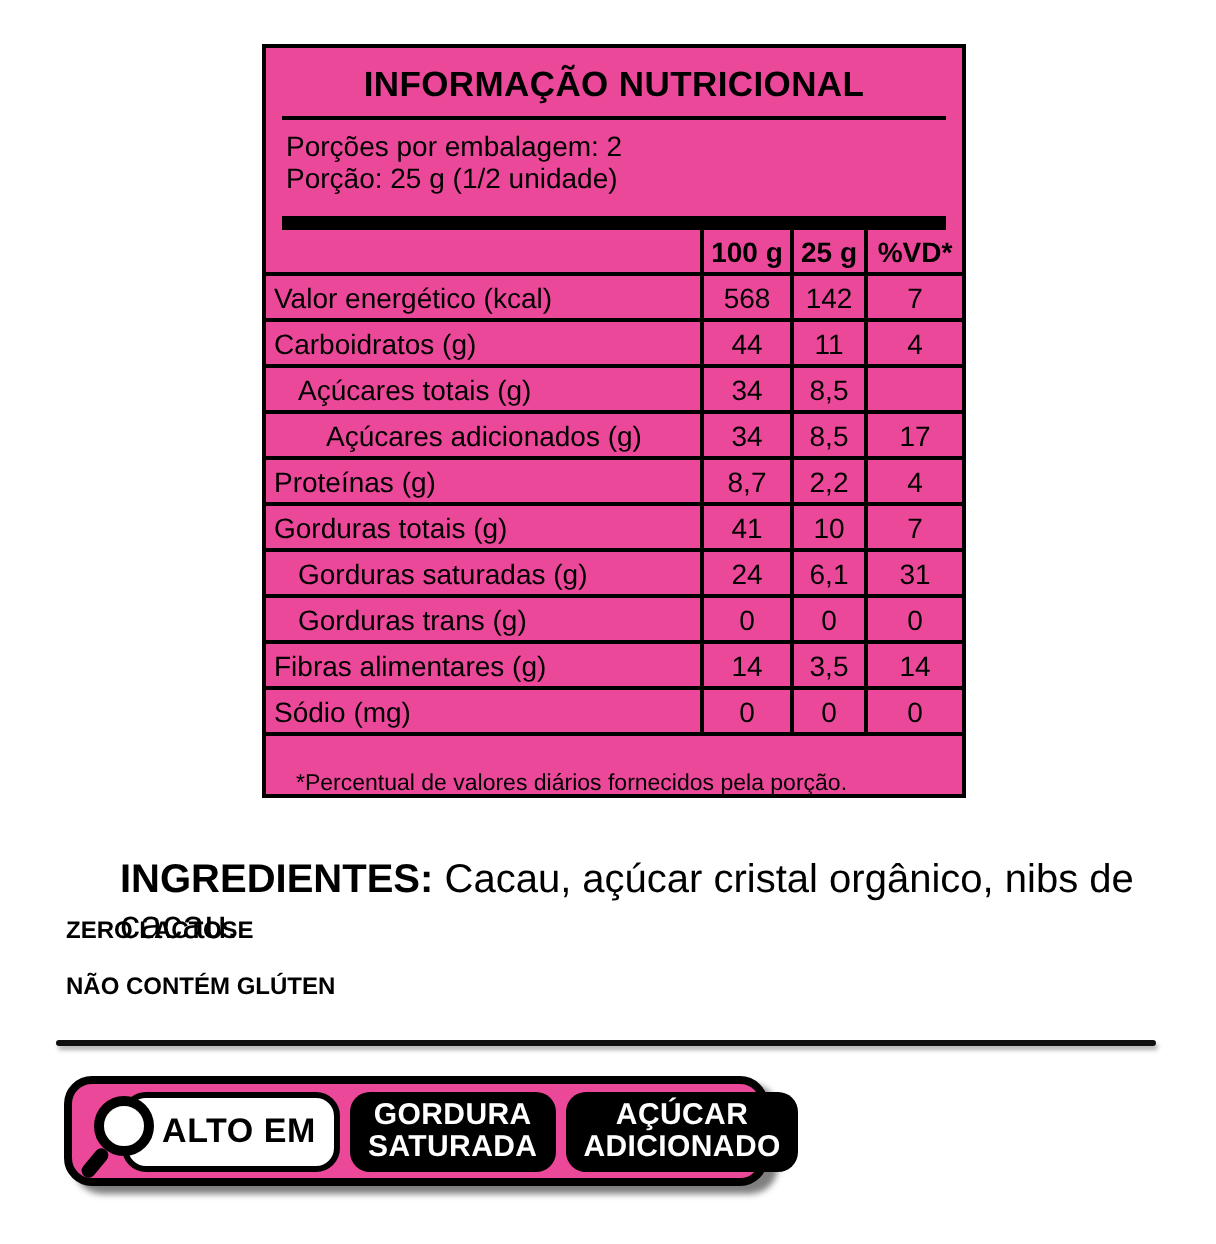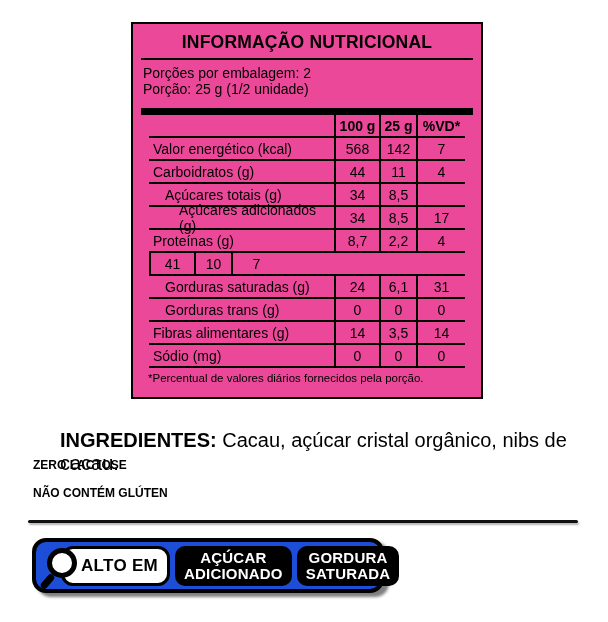--- a/index.html
+++ b/index.html
@@ -13,51 +13,51 @@
     position:absolute;left:131px;top:22px;width:352px;height:377px;
     box-sizing:border-box;border:2.5px solid #000;background:#ec4899;overflow:hidden;
   }
   .ntitle{
     text-align:center;font-weight:bold;font-size:17.5px;letter-spacing:.2px;
     padding-top:8px;
   }
   .thin-rule{height:2px;background:#000;margin:5px 8px 0 8px;}
   .servings{margin:6px 8px 0 10px;font-size:14px;line-height:15.5px;}
   .thick-bar{height:7px;background:#000;margin:11px 8px 0 8px;}
-  .ngrid{margin:0 16px;}
+  .ngrid{margin:0 0;}
   .nrow{
     display:flex;height:23px;box-sizing:border-box;
     border-bottom:2px solid #000;align-items:stretch;
   }
   .nrow.header{font-weight:bold;}
   .ncell{
     box-sizing:border-box;font-size:14px;display:flex;align-items:center;
   }
   .ncell.label{flex:1;padding-left:4px;}
   .ncell.label.indent1{padding-left:16px;}
   .ncell.label.indent2{padding-left:30px;}
   .ncell.c100{width:45px;border-left:2px solid #000;justify-content:center;}
   .ncell.c25{width:37px;border-left:2px solid #000;justify-content:center;}
   .ncell.cvd{width:49px;border-left:2px solid #000;justify-content:center;}
-  .footnote{font-size:11.5px;margin:4px 8px 0 15px;}
+  .footnote{font-size:11.5px;margin:18px 8px 0 15px;}
   
   .ingredients{position:absolute;left:33px;top:429px;font-size:20px;padding-left:27px;}
   .ingredients .lbl{font-weight:bold;}
   .claim{position:absolute;left:33px;font-weight:bold;font-size:12px;}
   .claim.c1{top:458px;}
   .claim.c2{top:486px;}
   
   .divider{
     position:absolute;left:28px;top:520px;width:550px;height:3px;background:#101010;
     border-radius:1.5px;box-shadow:1px 2px 2px rgba(0,0,0,0.3);
   }
   
   .seal{
     position:absolute;left:32px;top:538px;width:352px;height:55px;box-sizing:border-box;
-    border:4px solid #000;border-radius:14px;background:#1d4ed8;
+    border:4px solid #000;border-radius:14px;background:#ec4899;
     box-shadow:5px 4px 3px rgba(0,0,0,0.5);
     display:flex;align-items:center;padding-left:25px;
   }
   .alto-pill{
     position:relative;height:40px;box-sizing:border-box;
     border:3px solid #000;border-radius:12px;background:#fff;
     display:flex;align-items:center;
     font-weight:bold;font-size:17px;letter-spacing:.3px;
     padding:0 9px 0 17px;white-space:nowrap;
   }
@@ -119,20 +119,21 @@
           <div class="ncell c25">8,5</div>
           <div class="ncell cvd">17</div>
         </div>
         <div class="nrow">
           <div class="ncell label indent0">Proteínas (g)</div>
           <div class="ncell c100">8,7</div>
           <div class="ncell c25">2,2</div>
           <div class="ncell cvd">4</div>
         </div>
         <div class="nrow">
+          <div class="ncell label indent0">Gorduras totais (g)</div>
           <div class="ncell c100">41</div>
           <div class="ncell c25">10</div>
           <div class="ncell cvd">7</div>
         </div>
         <div class="nrow">
           <div class="ncell label indent1">Gorduras saturadas (g)</div>
           <div class="ncell c100">24</div>
           <div class="ncell c25">6,1</div>
           <div class="ncell cvd">31</div>
         </div>
@@ -168,20 +169,20 @@
 
 <div class="divider"></div>
 
 <div class="seal">
   <div class="alto-pill">
     <span class="lens-circle"></span>
     <span class="lens-handle"></span>
     <span>ALTO EM</span>
   </div>
   <div class="black-pill">
+    <span>GORDURA</span>
+    <span>SATURADA</span>
+  </div>
+  <div class="black-pill">
     <span>AÇÚCAR</span>
     <span>ADICIONADO</span>
-  </div>
-  <div class="black-pill">
-    <span>GORDURA</span>
-    <span>SATURADA</span>
   </div>
 </div>
 
 </body></html>

